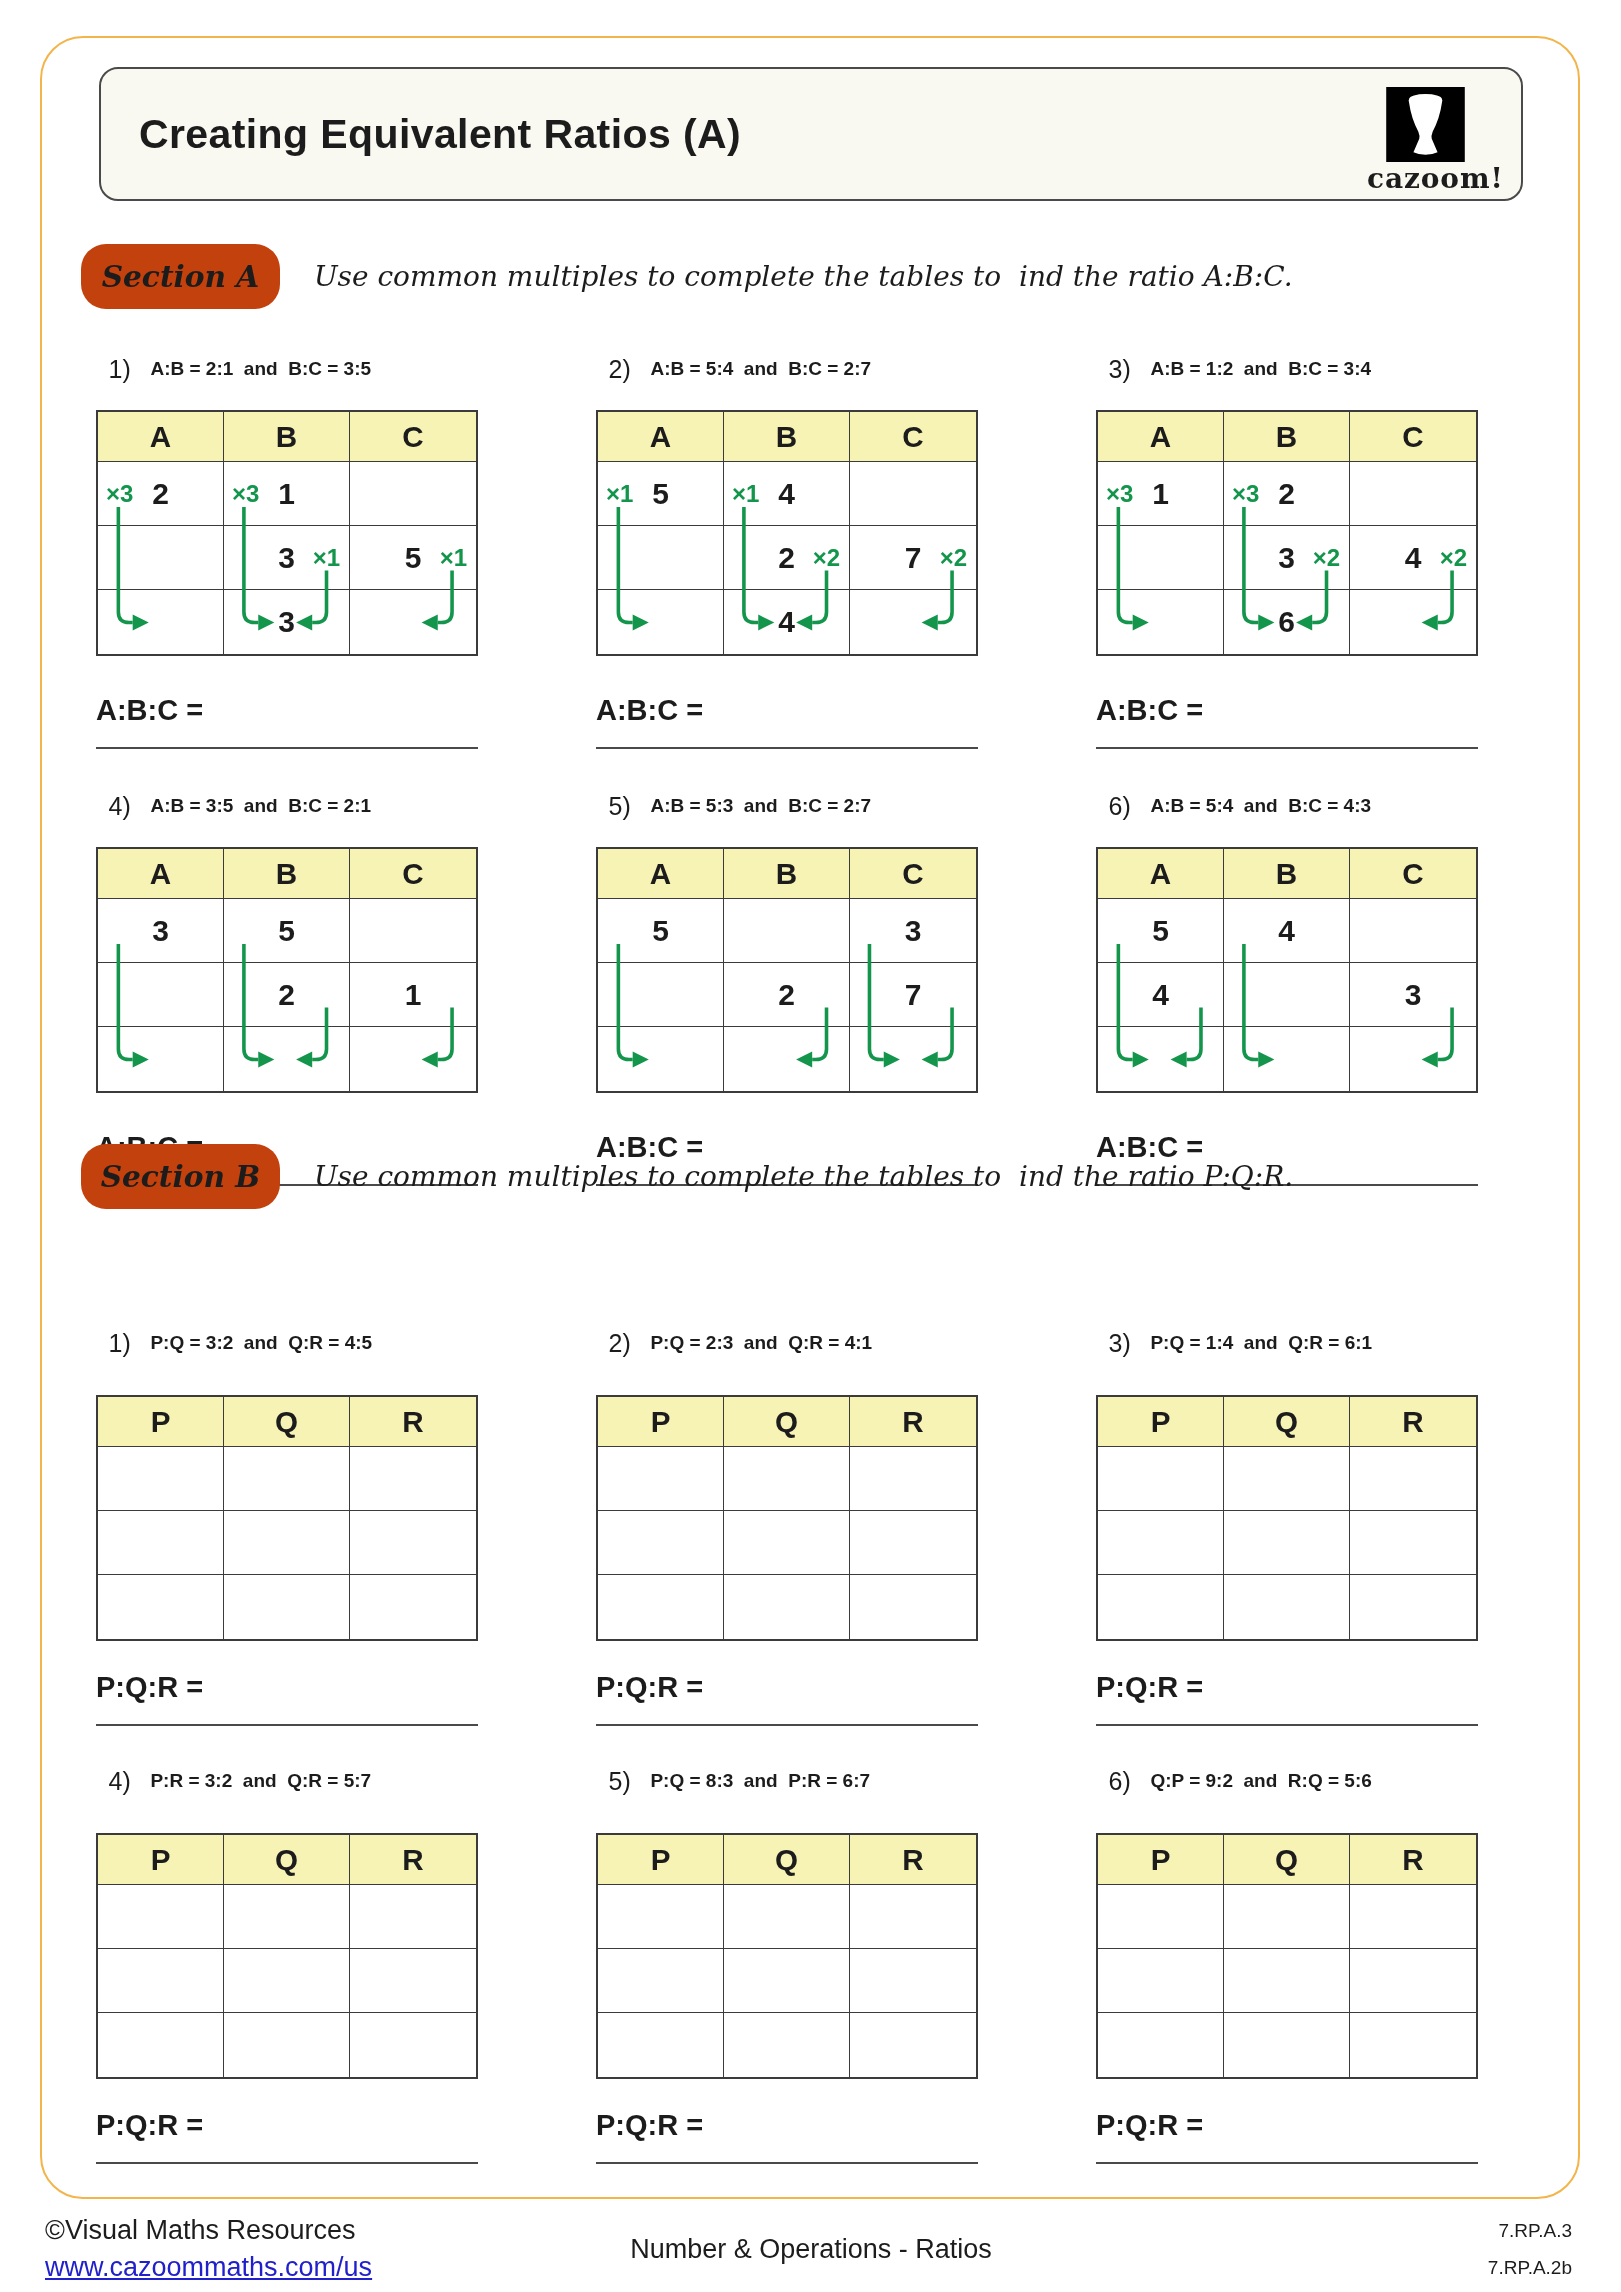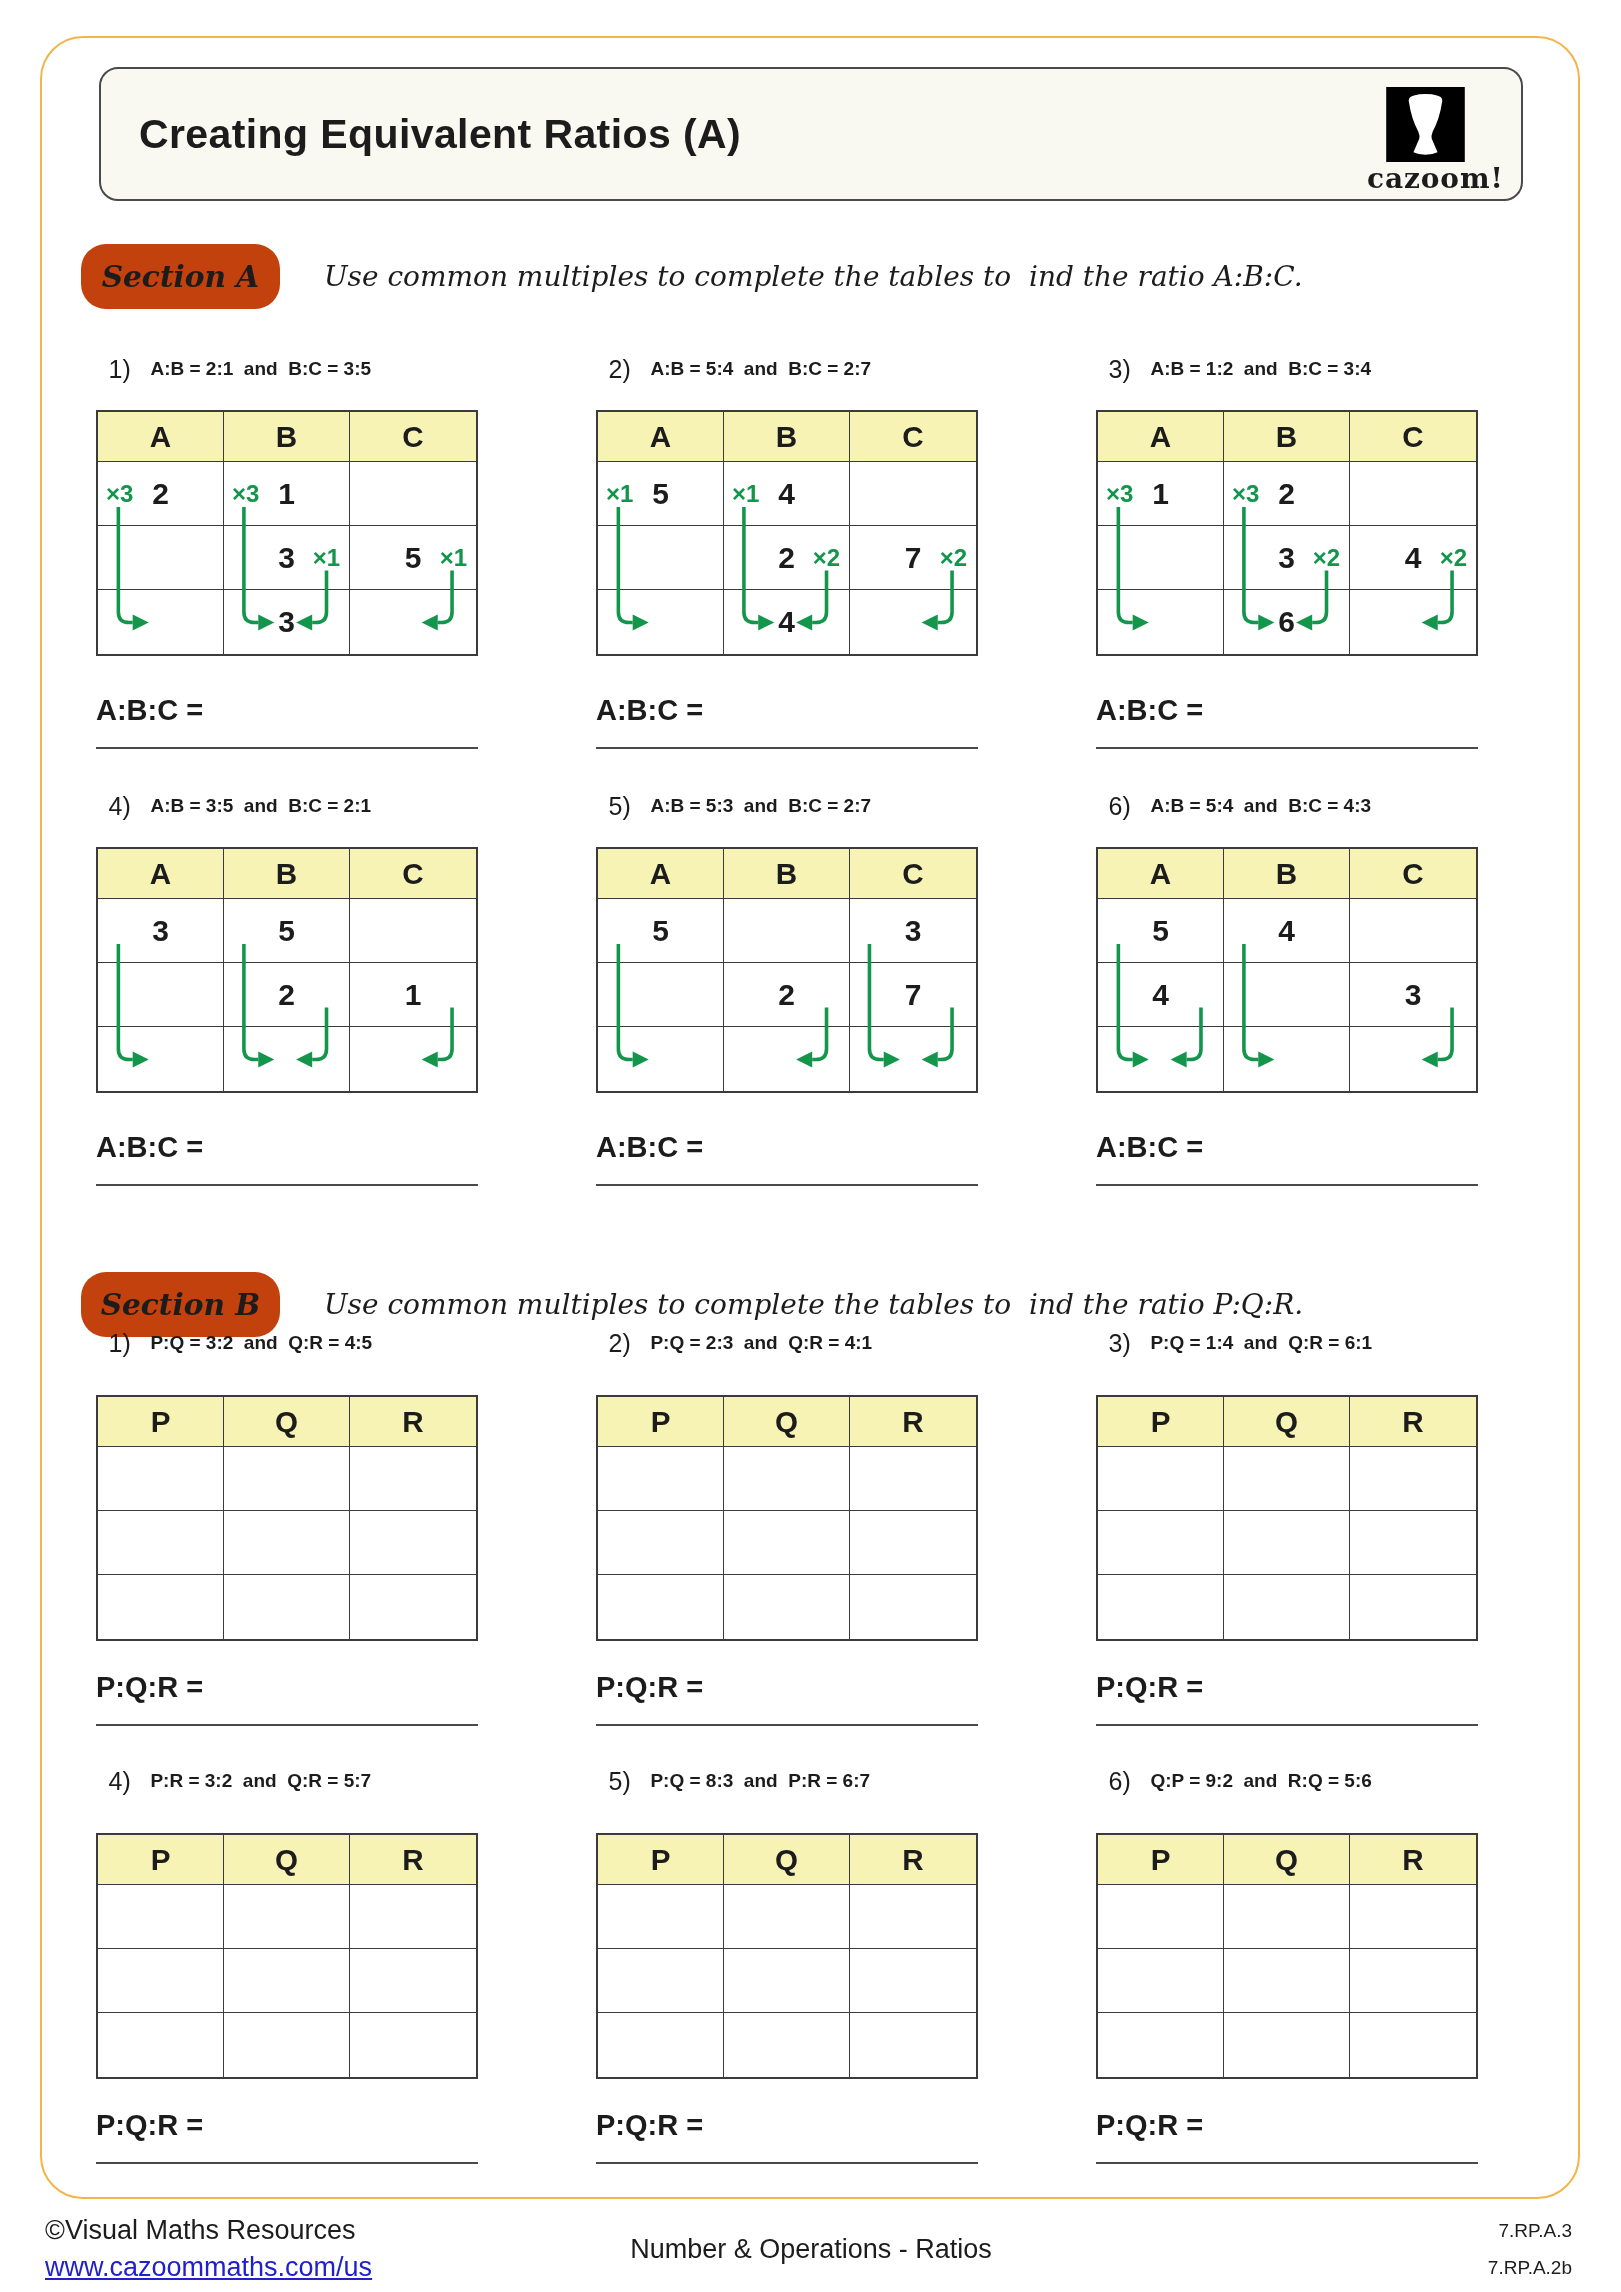--- a/index.html
+++ b/index.html
@@ -25,29 +25,29 @@
   .logo { position: absolute; right: 38px; top: 18px; width: 116px; text-align: center; }
   .logo-drum { width: 79px; height: 75px; margin: 0 auto; display: block; }
   .logo-word {
     font-family: "DejaVu Serif", serif; font-weight: bold; font-size: 28px;
     margin-top: 0px; letter-spacing: 0.9px;
   }
   .section-head {
     position: absolute; left: 81px; display: flex; align-items: center;
   }
   #secA-head { top: 244px; }
-  #secB-head { top: 1272px; justify-content: space-between; }
+  #secB-head { top: 1144px; justify-content: space-between; }
   .section-label {
     width: 199px; height: 65px; background: #c2410c; border-radius: 25px;
     display: flex; align-items: center; justify-content: center;
     font-family: "DejaVu Serif", serif; font-style: italic; font-weight: bold;
     font-size: 29.6px;
   }
   .section-instruction {
-    margin-left: 44px; font-family: "DejaVu Serif", serif; font-style: italic;
+    margin-left: 34px; font-family: "DejaVu Serif", serif; font-style: italic;
     font-size: 28px; white-space: pre;
   }
   .prob-row {
     position: absolute; left: 96px;
     display: grid; grid-template-columns: repeat(3, 382px); column-gap: 118px;
   }
   #rowA1 { top: 351px; }
   #rowA2 { top: 788px; }
   #rowB1 { top: 1325px; }
   #rowB2 { top: 1763px; }

